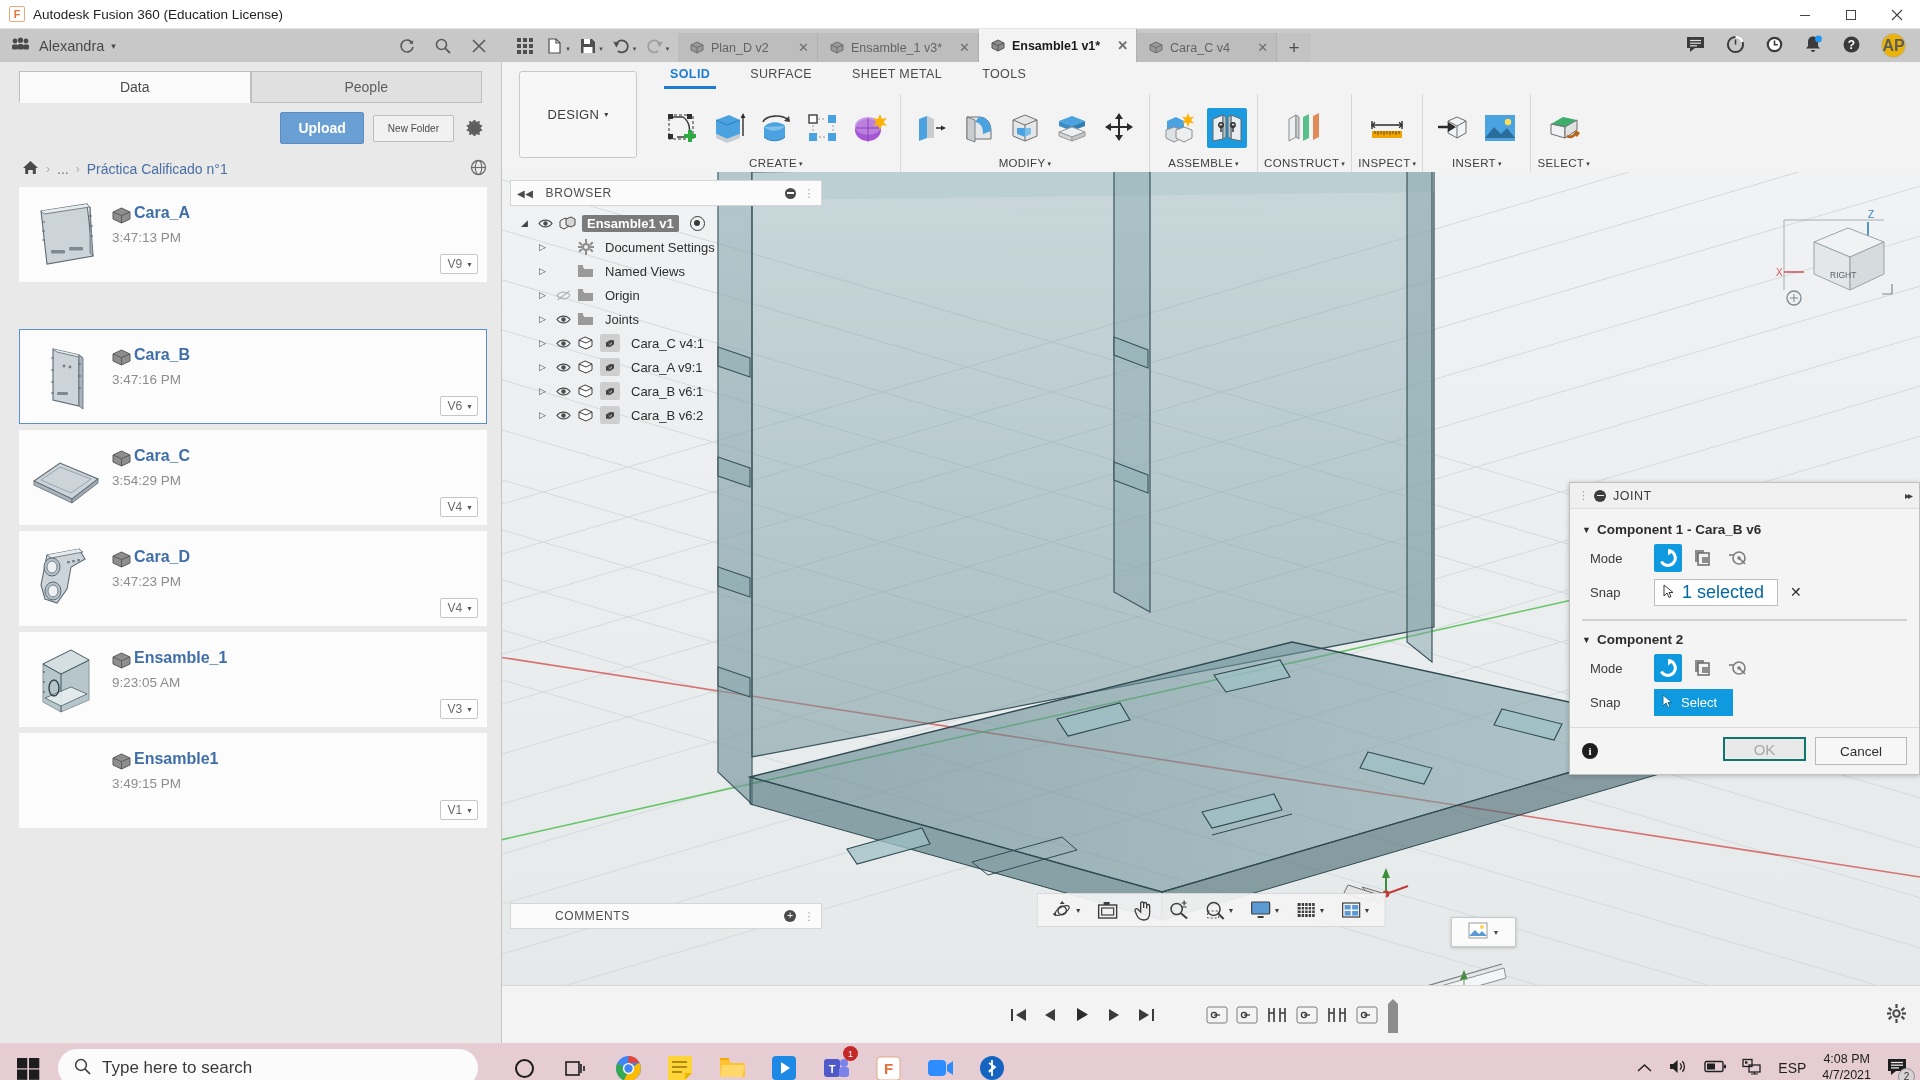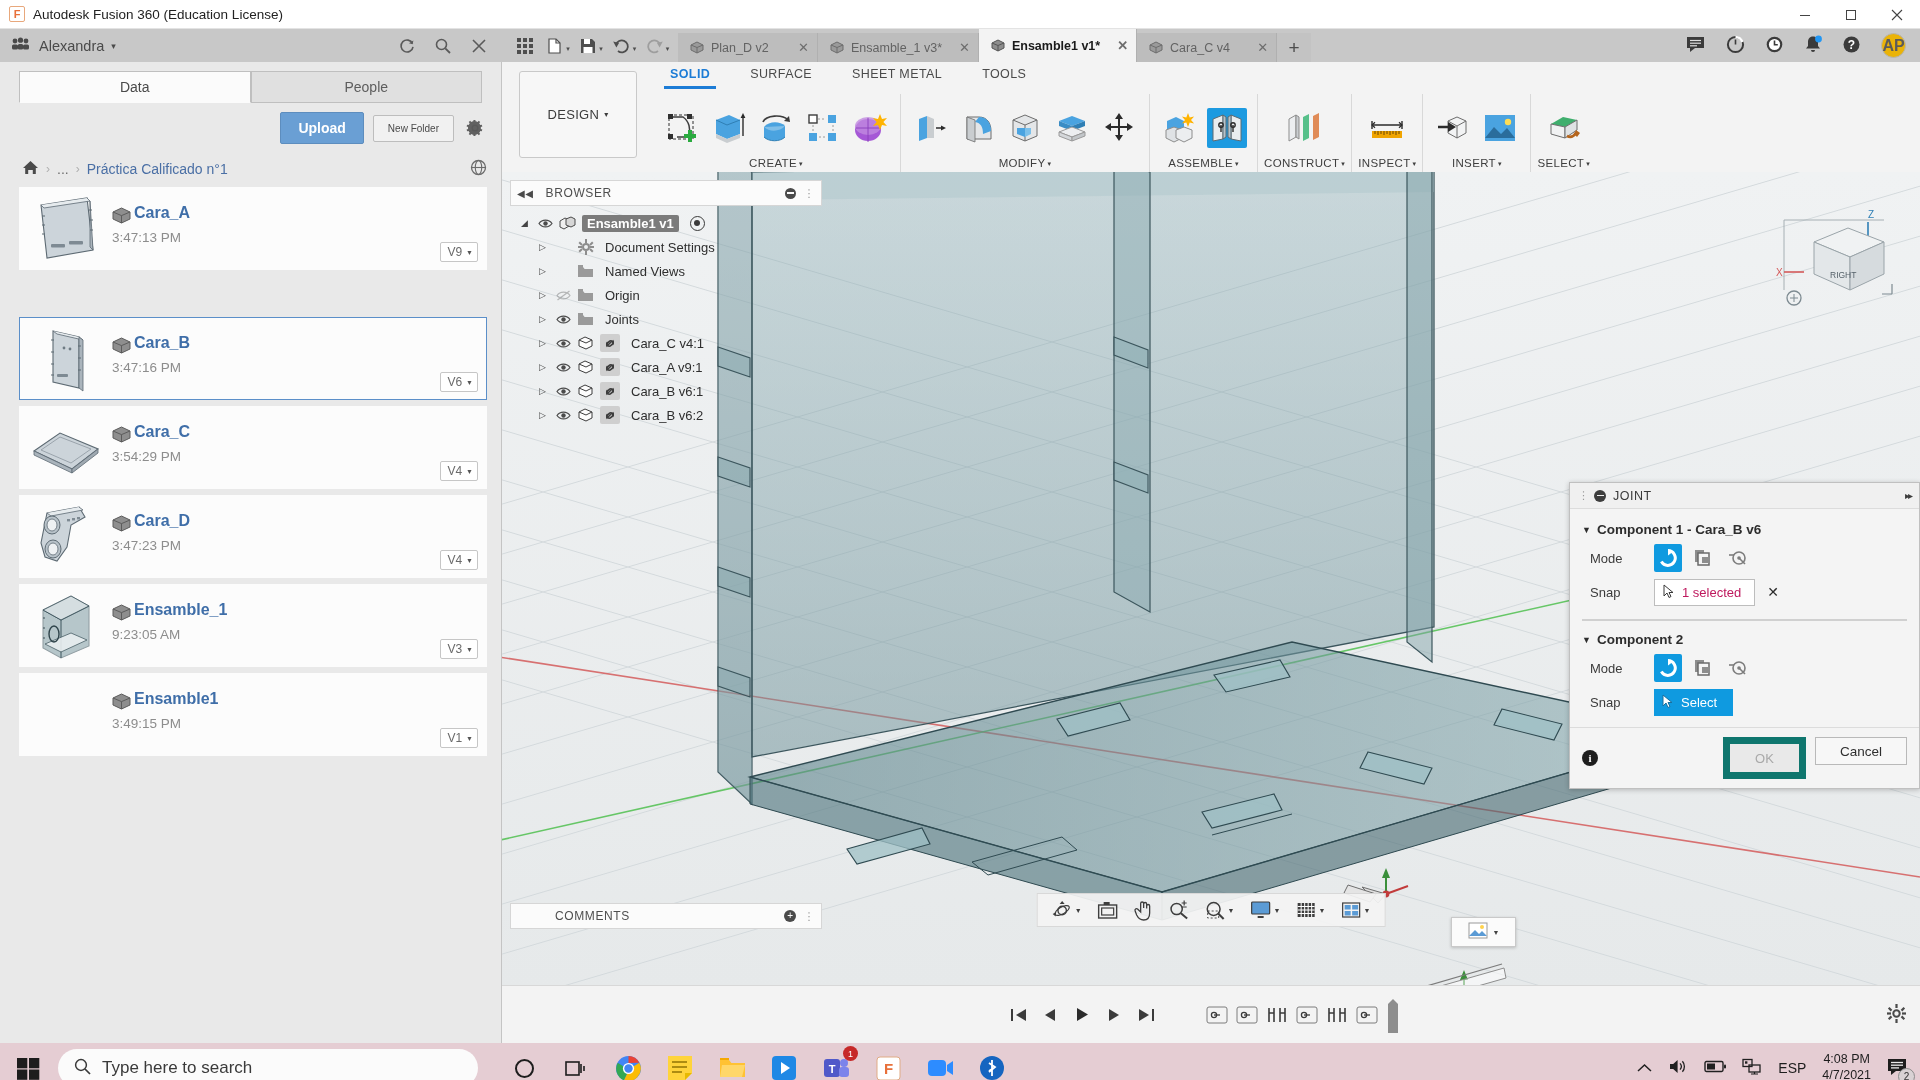--- a/index.html
+++ b/index.html
@@ -65,21 +65,21 @@
   .dp-actions{display:flex;align-items:center;justify-content:flex-end;gap:9px;padding:9px 14px 9px 0;}
   .btn-upload{background:#6a9fd4;color:#fff;font-weight:bold;font-size:14px;padding:7px 17px;border:1px solid #5d8dbe;border-radius:2px;}
   .btn-newfolder{background:#f1f1f1;color:#4a4a4a;font-size:10px;padding:7px 14px;border:1px solid #bdbdbd;border-radius:2px;}
   .gear-btn{width:24px;height:24px;display:flex;align-items:center;justify-content:center;color:#5a5a5a;}
   .breadcrumb{display:flex;align-items:center;gap:7px;padding:6px 14px 8px 22px;font-size:14px;color:#4a6fa5;position:relative;}
   .breadcrumb .sep{color:#b0b0b0;font-size:12px;}
   .breadcrumb .home{color:#4a4a4a;font-size:15px;}
   .breadcrumb .globe{margin-left:auto;color:#6b6b6b;}
   .filelist{flex:1;overflow:hidden;padding:0 14px 0 19px;}
   .filerow{
-    height:83px;background:#fcfcfc;border:1px solid transparent;margin-bottom:6px;
+    height:95px;background:#fcfcfc;border:1px solid transparent;margin-bottom:6px;
     display:flex;align-items:stretch;position:relative;
   }
   .filerow.selected{border:1px solid #5b8fc9;margin-top:47px;}
   .thumb{width:92px;display:flex;align-items:center;justify-content:center;flex:none;}
   .thumb svg{display:block;}
   .fileinfo{flex:1;padding-top:16px;}
   .filename{display:flex;align-items:center;gap:8px;font-size:16px;color:#3f6ea8;font-weight:600;}
   .filetime{font-size:13.5px;color:#8d8d8d;margin-top:8px;}
   .vbadge{
     position:absolute;right:8px;bottom:7px;border:1px solid #c6c6c6;background:#fff;border-radius:2px;
@@ -155,29 +155,29 @@
   .jd-tab{padding:6px 14px;font-size:13px;color:#3a3a3a;border:1px solid transparent;border-bottom:none;}
   .jd-tab.active{background:#fbfbfb;border-color:#cfcfcf;margin-bottom:-1px;}
   .jd-body{padding:2px 12px 0 12px;background:#f4f4f4;}
   .jd-section{font-size:13.5px;font-weight:bold;color:#2d2d2d;padding:11px 0 4px 0;display:flex;align-items:center;gap:6px;}
   .jd-section .tri{font-size:9px;}
   .jd-row{display:flex;align-items:center;min-height:34px;}
   .jd-label{width:72px;font-size:13px;color:#3b3b3b;padding-left:8px;}
   .mode-btn{width:28px;height:28px;display:flex;align-items:center;justify-content:center;border-radius:2px;margin-right:7px;}
   .mode-btn.active{background:#0f9ae0;}
   .snapsel{
-    border:1px solid #bdbdbd;background:#fff;height:27px;display:flex;align-items:center;gap:7px;padding:0 13px 0 8px;font-size:13px;color:#be185d;
+    border:1px solid #bdbdbd;background:#fff;height:27px;display:flex;align-items:center;gap:7px;padding:0 13px 0 8px;font-size:18px;color:#0369a1;
   }
   .snapbtn{
     background:#0f9ae0;height:27px;display:flex;align-items:center;gap:7px;padding:0 16px 0 8px;font-size:13px;color:#fff;
   }
   .jd-footer{display:flex;align-items:center;padding:9px 12px;border-top:1px solid #dcdcdc;margin-top:8px;background:#f4f4f4;}
   .infodot{width:16px;height:16px;border-radius:50%;background:#1d1d1d;color:#fff;font-size:11px;font-weight:bold;display:flex;align-items:center;justify-content:center;font-family:"Liberation Serif",serif;}
   .jd-footer .btns{margin-left:auto;display:flex;gap:9px;}
-  .btn-ok{width:83px;height:42px;background:#e9e9e9;border:7px solid #0f766e;color:#a9a9a9;font-size:13px;display:flex;align-items:center;justify-content:center;}
+  .btn-ok{width:83px;height:24px;background:#e9e9e9;border:2px solid #0f766e;color:#a9a9a9;font-size:15px;display:flex;align-items:center;justify-content:center;}
   .btn-cancel{width:92px;height:28px;background:#f7f7f7;border:1px solid #b9b9b9;color:#2f2f2f;font-size:13.5px;display:flex;align-items:center;justify-content:center;}
   
   #minitb{
     position:absolute;left:949px;top:745px;width:65px;height:30px;background:#fbfbfb;border:1px solid #c9c9c9;
     display:flex;align-items:center;justify-content:center;gap:5px;z-index:7;box-shadow:0 1px 3px rgba(0,0,0,.2);
   }
   
   #navbar{
     position:absolute;left:50%;transform:translateX(-50%);bottom:58px;height:34px;background:rgba(243,243,243,.93);
     border:1px solid #d8d8d8;display:flex;align-items:center;padding:0 8px;gap:3px;z-index:6;

